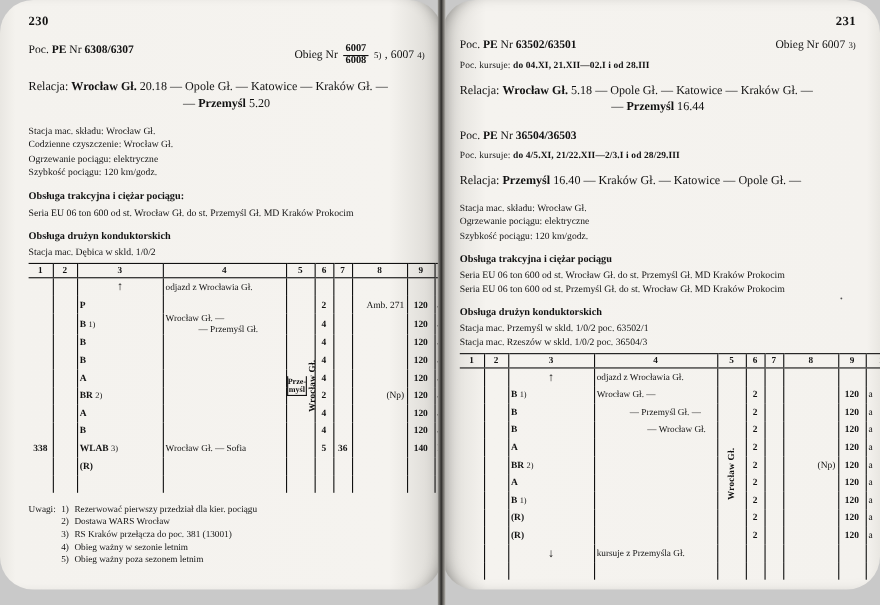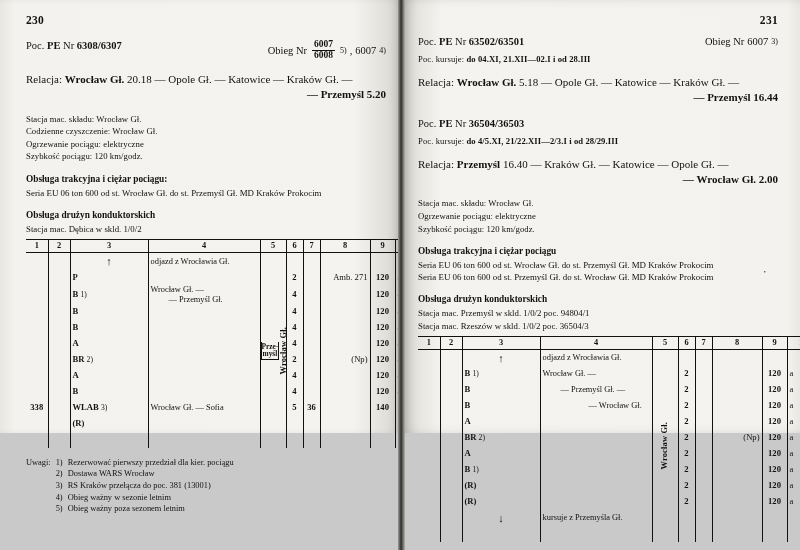--- a/index.html
+++ b/index.html
@@ -10,23 +10,24 @@
     overflow:hidden;
     position:relative;
   }
   .book{
     position:absolute;inset:0;
     display:flex;
   }
   .page{
     position:relative;
     background:#f2f0ec;
-    height:433px;
+    height:536px;
     box-sizing:border-box;
     color:#121212;
+    border-radius:30px;
   }
   .page-left{
     width:402px;
     padding:14px 16px 10px 26px;
     background:linear-gradient(to right,#e9e7e2 0px,#f4f2ee 14px,#f5f3ef 88%,#d8d6d1 100%);
     box-shadow:inset -10px 0 14px -10px rgba(0,0,0,.45);
   }
   .page-right{
     width:398px;
     padding:14px 22px 10px 16px;
@@ -50,21 +51,21 @@
   .obieg{font-size:10.5px;display:flex;align-items:center;gap:3px;white-space:nowrap;}
   .frac{display:inline-flex;flex-direction:column;align-items:center;line-height:1.05;font-size:9.5px;font-weight:bold;vertical-align:middle;margin:0 2px;}
   .frac .num{padding:0 2px;}
   .frac .den{padding:0 2px;border-top:1px solid #111;}
   .sup{font-size:8px;vertical-align:super;}
 
   .kursuje{font-size:8.6px;margin-top:7px;font-weight:bold;letter-spacing:.1px;}
   .kursuje .lbl{font-weight:normal;}
 
   .relacja{font-size:11px;margin-top:11px;line-height:1.35;}
-  .relacja .cont{display:block;text-align:right;font-weight:bold;}
+  .relacja .cont{display:block;text-align:center;}
 
   .meta{font-size:8.7px;margin-top:11px;line-height:1.45;letter-spacing:.05px;}
 
   .ctr{font-size:9.3px;font-weight:bold;margin-top:11px;}
   .seria{font-size:8.9px;line-height:1.35;margin-top:3px;white-space:nowrap;}
   .station-skl{font-size:8.8px;line-height:1.4;margin-top:3px;}
 
   
   table.sched{
     border-collapse:collapse;
@@ -96,21 +97,21 @@
   .c6{width:17px;text-align:center;font-weight:bold;}
   .c7{width:17px;text-align:center;font-weight:bold;}
   .c8{width:50px;text-align:right;}
   .c9{width:25px;text-align:center;font-weight:bold;}
   .c10{width:32px;}
 
   .cat{font-weight:bold;padding-left:6px;}
   .cat .note{font-weight:normal;font-size:7.6px;}
   .arrow{text-align:center;font-size:11px;line-height:1;}
   .rel4{font-size:8.4px;line-height:1.25;white-space:nowrap;}
-  .ind1{display:block;padding-left:18px;font-family:Liberation Serif, serif;}
+  .ind1{display:block;padding-left:30px;font-family:Liberation Serif, serif;}
   .ind2{display:block;padding-left:46px;}
   .vert{
     writing-mode:vertical-rl;
     transform:rotate(180deg);
     font-weight:bold;font-size:8.4px;
     white-space:nowrap;letter-spacing:.2px;
   }
   .przemysl-box{
     border:1px solid #111;border-top:none;
     font-size:7.4px;font-weight:bold;text-align:center;
@@ -421,35 +422,34 @@
     </div>
 
     <div class="kursuje">
       <span class="lbl">Poc. kursuje:</span>
       <span>do 4/5.XI, 21/22.XII—2/3.I i od 28/29.III</span>
     </div>
 
     <div class="relacja">
       <span>Relacja:</span>
       <b>Przemyśl</b><span> 16.40 — Kraków Gł. — Katowice — Opole Gł. —</span>
-      <span class="cont"><span>— </span><b>Wrocław Gł.</b><span> 2.00</span></span>
     </div>
 
     <div class="meta">
       <div>Stacja mac. składu: Wrocław Gł.</div>
       <div>Ogrzewanie pociągu: elektryczne</div>
       <div>Szybkość pociągu: 120 km/godz.</div>
     </div>
 
     <div class="ctr">Obsługa trakcyjna i ciężar pociągu</div>
     <div class="seria">Seria EU 06 ton 600 od st. Wrocław Gł. do st. Przemyśl Gł. MD Kraków Prokocim</div>
     <div class="seria" style="margin-top:0;">Seria EU 06 ton 600 od st. Przemyśl Gł. do st. Wrocław Gł. MD Kraków Prokocim</div>
 
     <div class="ctr">Obsługa drużyn konduktorskich</div>
-    <div class="station-skl">Stacja mac. Przemyśl w skld. 1/0/2 poc. 94804/1</div>
+    <div class="station-skl">Stacja mac. Przemyśl w skld. 1/0/2 poc. 63502/1</div>
     <div class="station-skl" style="margin-top:0;">Stacja mac. Rzeszów w skld. 1/0/2 poc. 36504/3</div>
 
     <span class="dot">•</span>
 
     <table class="sched">
       <colgroup>
         <col class="c1">
           <col class="c2">
           <col class="c3">
           <col class="c4">

